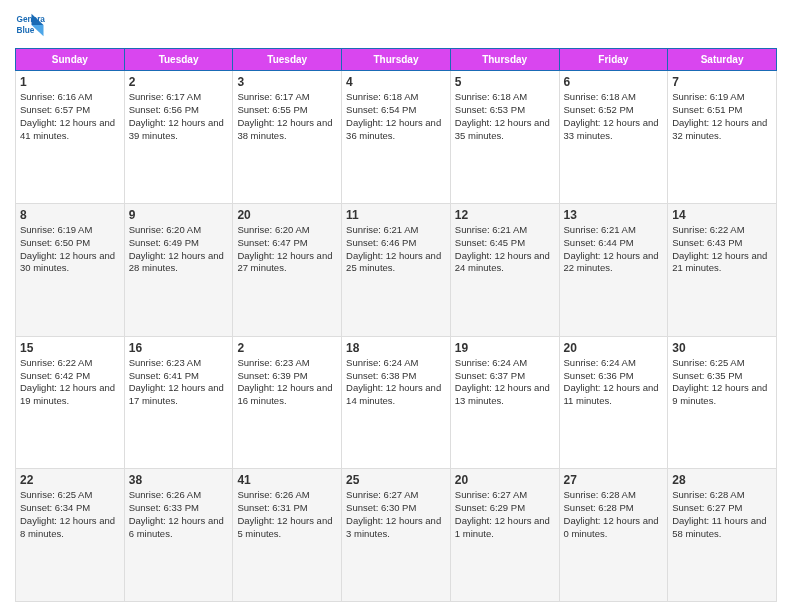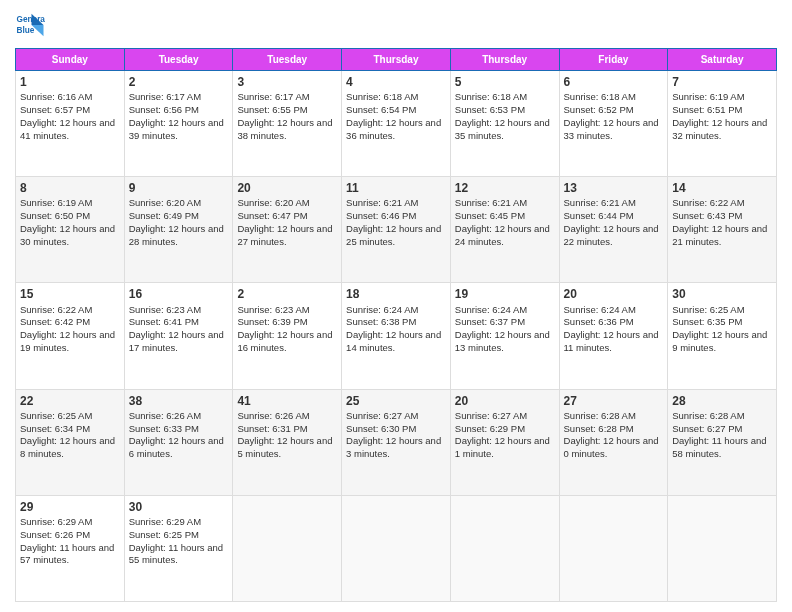--- a/index.html
+++ b/index.html
@@ -143,24 +143,15 @@
         </tr>
         <tr>
           <td><span class="day-num">22</span>Sunrise: 6:25 AM<br>Sunset: 6:34 PM<br>Daylight: 12 hours and 8 minutes.</td>
           <td><span class="day-num">38</span>Sunrise: 6:26 AM<br>Sunset: 6:33 PM<br>Daylight: 12 hours and 6 minutes.</td>
           <td><span class="day-num">41</span>Sunrise: 6:26 AM<br>Sunset: 6:31 PM<br>Daylight: 12 hours and 5 minutes.</td>
           <td><span class="day-num">25</span>Sunrise: 6:27 AM<br>Sunset: 6:30 PM<br>Daylight: 12 hours and 3 minutes.</td>
           <td><span class="day-num">20</span>Sunrise: 6:27 AM<br>Sunset: 6:29 PM<br>Daylight: 12 hours and 1 minute.</td>
           <td><span class="day-num">27</span>Sunrise: 6:28 AM<br>Sunset: 6:28 PM<br>Daylight: 12 hours and 0 minutes.</td>
           <td><span class="day-num">28</span>Sunrise: 6:28 AM<br>Sunset: 6:27 PM<br>Daylight: 11 hours and 58 minutes.</td>
         </tr>
-        <tr>
-          <td><span class="day-num">29</span>Sunrise: 6:29 AM<br>Sunset: 6:26 PM<br>Daylight: 11 hours and 57 minutes.</td>
-          <td><span class="day-num">30</span>Sunrise: 6:29 AM<br>Sunset: 6:25 PM<br>Daylight: 11 hours and 55 minutes.</td>
-          <td class="empty-cell"></td>
-          <td class="empty-cell"></td>
-          <td class="empty-cell"></td>
-          <td class="empty-cell"></td>
-          <td class="empty-cell"></td>
-        </tr>
       </tbody>
   </table>
 </div>
 
 </body></html>

